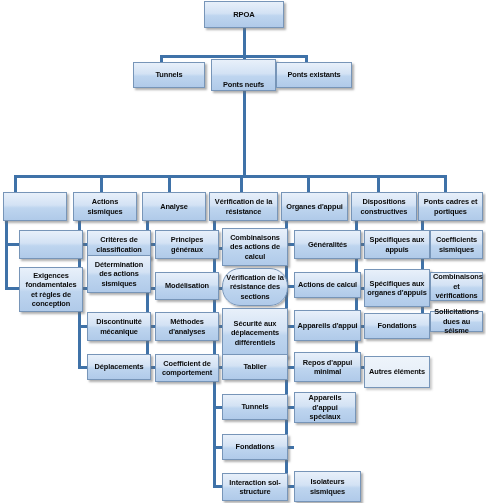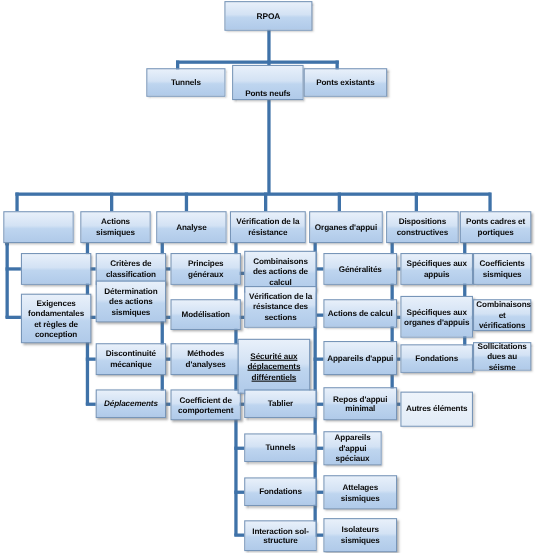--- a/index.html
+++ b/index.html
@@ -177,44 +177,44 @@
 
   <div class="box" style="left:87px; top:230px; width:64px; height:29px;">
     <span>Critères de classification</span>
   </div>
   <div class="box" style="left:87px; top:255px; width:64px; height:38px;">
     <span>Détermination des actions sismiques</span>
   </div>
   <div class="box" style="left:87px; top:312px; width:64px; height:29px;">
     <span>Discontinuité mécanique</span>
   </div>
-  <div class="box" style="left:87px; top:354px; width:64px; height:26px;font-style:italic;">
+  <div class="box" style="left:87px; top:354px; width:64px; height:26px;">
     <span>Déplacements</span>
   </div>
 
   <div class="box" style="left:155px; top:230px; width:64px; height:29px;">
     <span>Principes généraux</span>
   </div>
   <div class="box" style="left:155px; top:272px; width:64px; height:28px;">
     <span>Modélisation</span>
   </div>
   <div class="box" style="left:155px; top:312px; width:64px; height:29px;text-align:center;">
     <span>Méthodes d'analyses</span>
   </div>
   <div class="box" style="left:155px; top:354px; width:64px; height:28px;">
     <span>Coefficient de comportement</span>
   </div>
 
   <div class="box" style="left:222px; top:228px; width:66px; height:38px;">
     <span>Combinaisons des actions de calcul</span>
   </div>
-  <div class="box" style="left:222px; top:260px; width:66px; height:38px;">
+  <div class="box" style="left:222px; top:268px; width:66px; height:38px;border-radius:18px;">
     <span>Vérification de la résistance des sections</span>
   </div>
-  <div class="box" style="left:216px; top:308px; width:66px; height:50px;text-decoration:underline;">
+  <div class="box" style="left:222px; top:308px; width:66px; height:50px;">
     <span>Sécurité aux déplacements différentiels</span>
   </div>
   <div class="box" style="left:222px; top:354px; width:66px; height:26px;">
     <span>Tablier</span>
   </div>
   <div class="box" style="left:222px; top:394px; width:66px; height:26px;">
     <span>Tunnels</span>
   </div>
   <div class="box" style="left:222px; top:434px; width:66px; height:26px;">
     <span>Fondations</span>
@@ -228,25 +228,22 @@
   </div>
   <div class="box" style="left:294px; top:272px; width:67px; height:26px;">
     <span>Actions de calcul</span>
   </div>
   <div class="box" style="left:294px; top:310px; width:67px; height:31px;">
     <span>Appareils d'appui</span>
   </div>
   <div class="box" style="left:294px; top:352px; width:67px; height:30px;">
     <span>Repos d'appui minimal</span>
   </div>
-  <div class="box" style="left:294px; top:392px; width:53px; height:31px;text-align:center;">
+  <div class="box" style="left:294px; top:392px; width:62px; height:31px;text-align:center;">
     <span>Appareils d'appui spéciaux</span>
-  </div>
-  <div class="box" style="left:294px; top:432px; width:67px; height:31px;">
-    <span>Attelages sismiques</span>
   </div>
   <div class="box" style="left:294px; top:471px; width:67px; height:31px;">
     <span>Isolateurs sismiques</span>
   </div>
 
   <div class="box" style="left:364px; top:230px; width:66px; height:29px;">
     <span>Spécifiques aux appuis</span>
   </div>
   <div class="box" style="left:364px; top:269px; width:66px; height:38px;">
     <span>Spécifiques aux organes d'appuis</span>
@@ -257,17 +254,17 @@
   <div class="box flat" style="left:364px; top:356px; width:66px; height:32px;">
     <span>Autres éléments</span>
   </div>
 
   <div class="box" style="left:430px; top:230px; width:53px; height:29px;">
     <span>Coefficients sismiques</span>
   </div>
   <div class="box" style="left:430px; top:272px; width:53px; height:29px;">
     <span>Combinaisons et vérifications</span>
   </div>
-  <div class="box" style="left:430px; top:311px; width:53px; height:26px;">
+  <div class="box" style="left:430px; top:311px; width:53px; height:21px;">
     <span>Sollicitations dues au séisme</span>
   </div>
 
 </div>
 
 </body></html>

